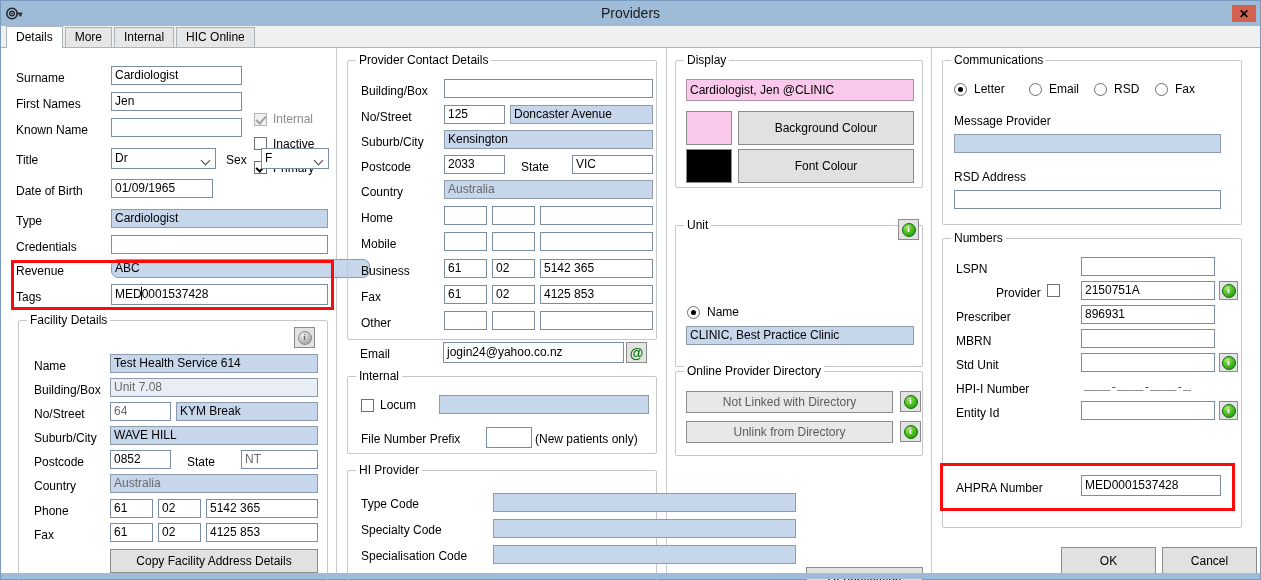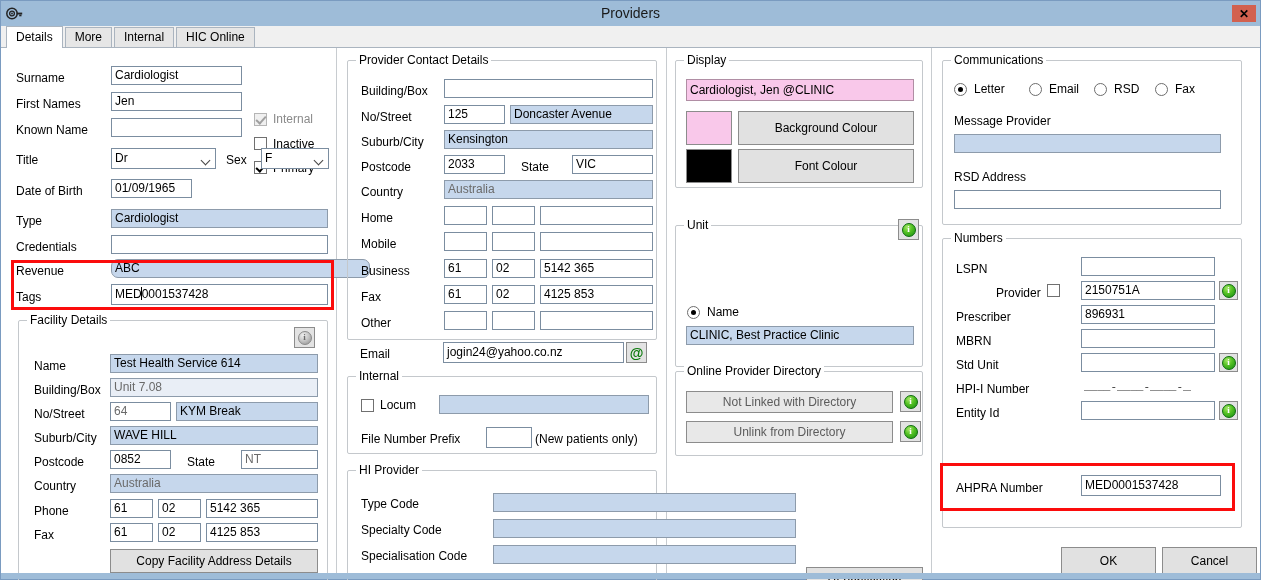--- a/index.html
+++ b/index.html
@@ -311,21 +311,21 @@
       <div class="cb checked" style="left:253px;top:113px;"></div>
       <div class="lbl" style="left:272px;top:113px;">Primary</div>
 
       <div class="lbl" style="left:15px;top:105px;">Title</div>
       <div class="combo" style="left:110px;top:100px;width:105px;">Dr</div>
 
       <div class="lbl" style="left:225px;top:105px;">Sex</div>
       <div class="combo" style="left:260px;top:100px;width:68px;">F</div>
 
       <div class="lbl" style="left:15px;top:136px;">Date of Birth</div>
-      <div class="fld" style="left:110px;top:131px;width:81px;">01/09/1965</div>
+      <div class="fld" style="left:110px;top:131px;width:102px;">01/09/1965</div>
 
       <div class="lbl" style="left:15px;top:166px;">Type</div>
       <div class="fld ro" style="left:110px;top:161px;width:217px;">Cardiologist</div>
 
       <div class="lbl" style="left:15px;top:192px;">Credentials</div>
       <div class="fld" style="left:110px;top:187px;width:217px;"></div>
 
       <div class="lbl" style="left:15px;top:216px;">Revenue</div>
       <div class="fld ro" style="left:110px;top:211px;width:259px;border-radius:7px;">ABC</div>
 

